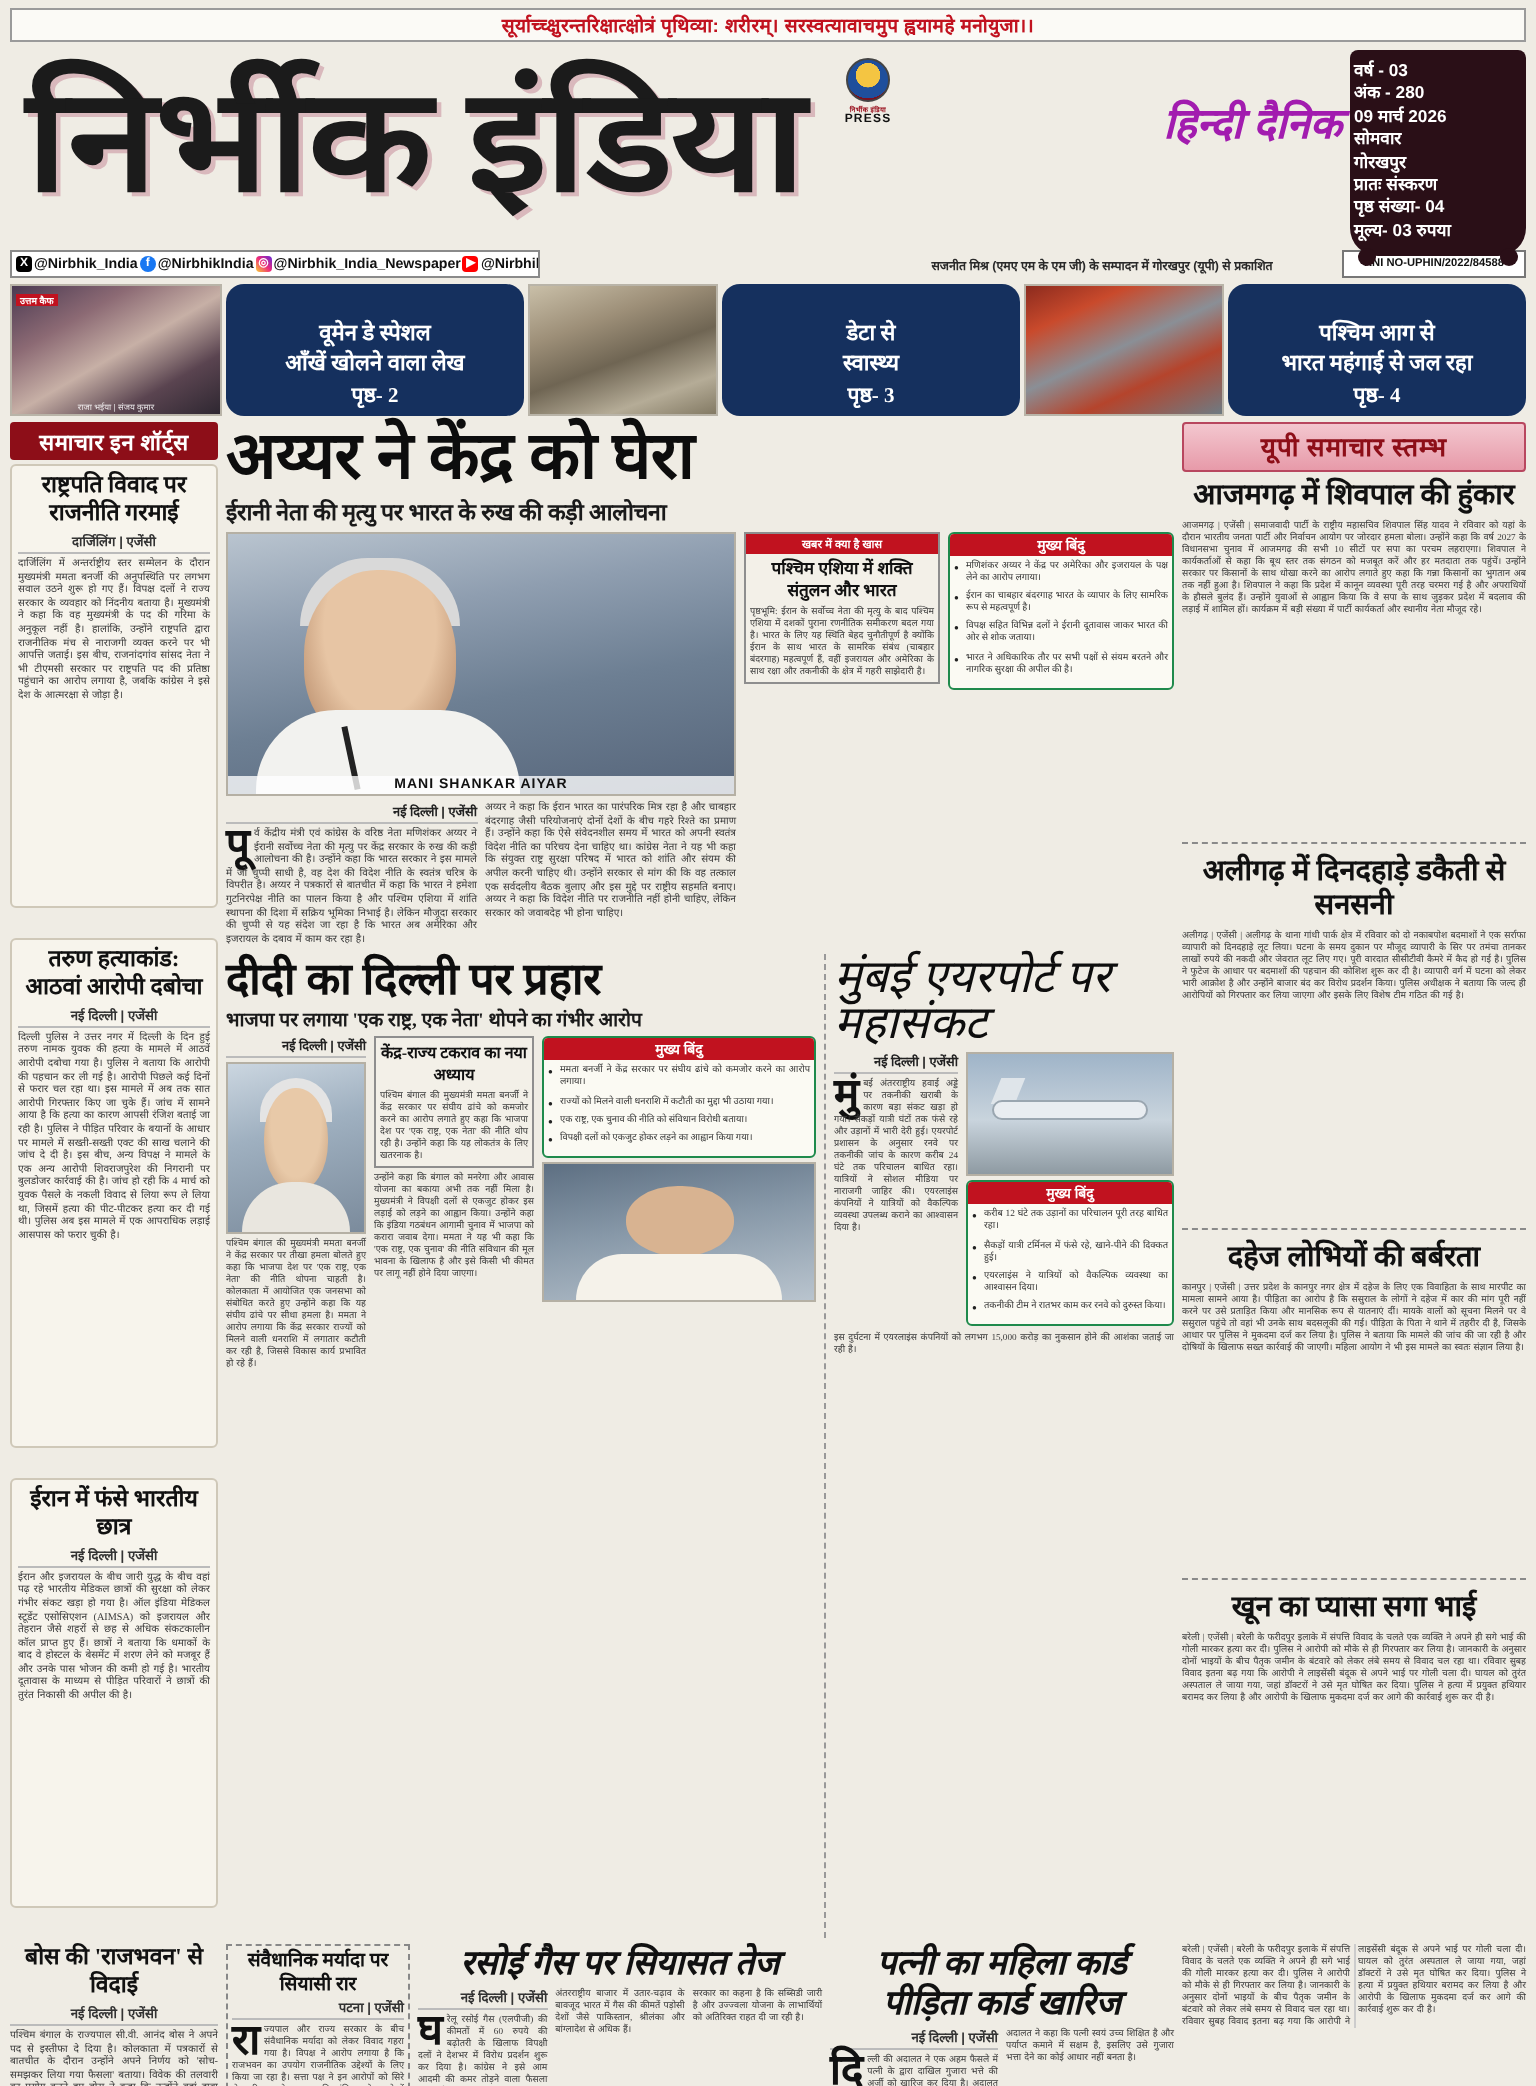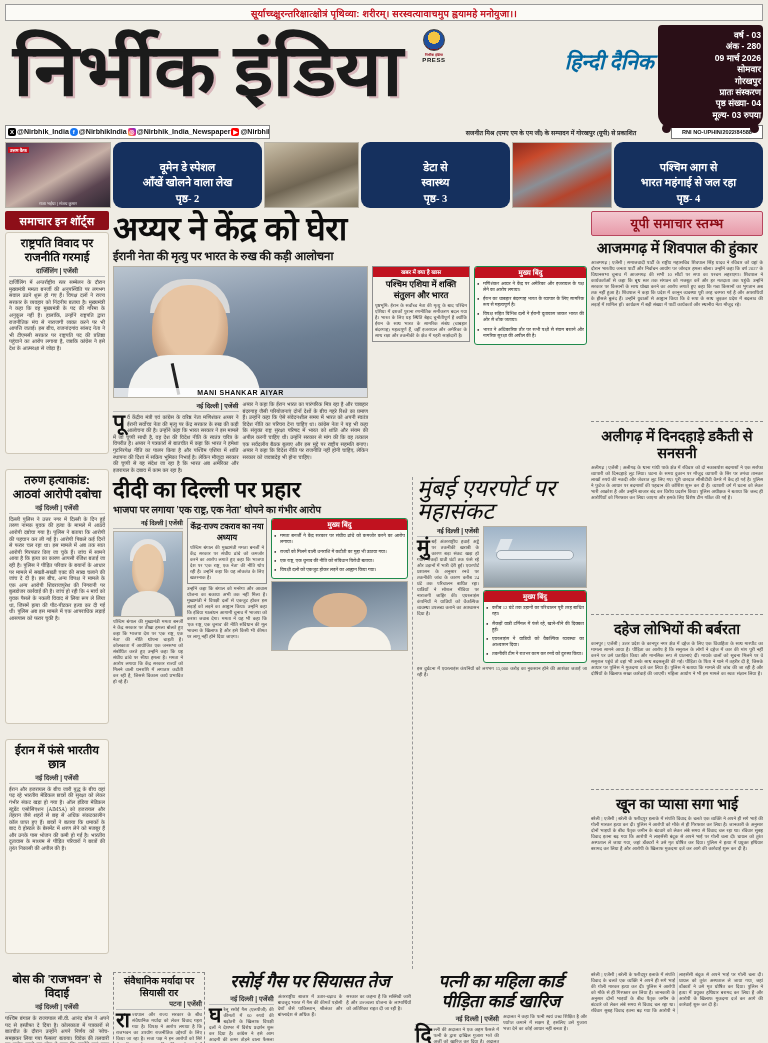--- a/index.html
+++ b/index.html
@@ -64,32 +64,32 @@
     border: 1px solid #444;
   }
   .mast-logo .lg1 { font-size: 3.4px; color: #9a1320; font-weight: bold; margin-top: 1px; letter-spacing:.2px;}
   .mast-logo .lg2 { font-size: 6px; color: #111; font-weight: bold; letter-spacing: .6px; }
   .mast-hindi-daily {
     position: absolute;
     right: 4px; top: 26px;
     font-family: "Liberation Serif", serif;
     font-size: 21px;
     font-weight: bold;
-    color: #0369a1;
+    color: #a21caf;
     font-style: italic;
     white-space: nowrap;
   }
   .mast-info {
-    width: 105px;
+    width: 88px;
     margin-top: 4px;
     background: #2a0f17;
     color: #fff;
     border-radius: 4px 4px 14px 14px;
     padding: 5px 2px 7px 2px;
-    text-align: right;
+    text-align: left;
     font-size: 8.6px;
     font-weight: bold;
     line-height: 11.4px;
     position: relative;
   }
   .mast-info::before,
   .mast-info::after {
     content: "";
     position: absolute;
     bottom: -5px; width: 9px; height: 9px;

